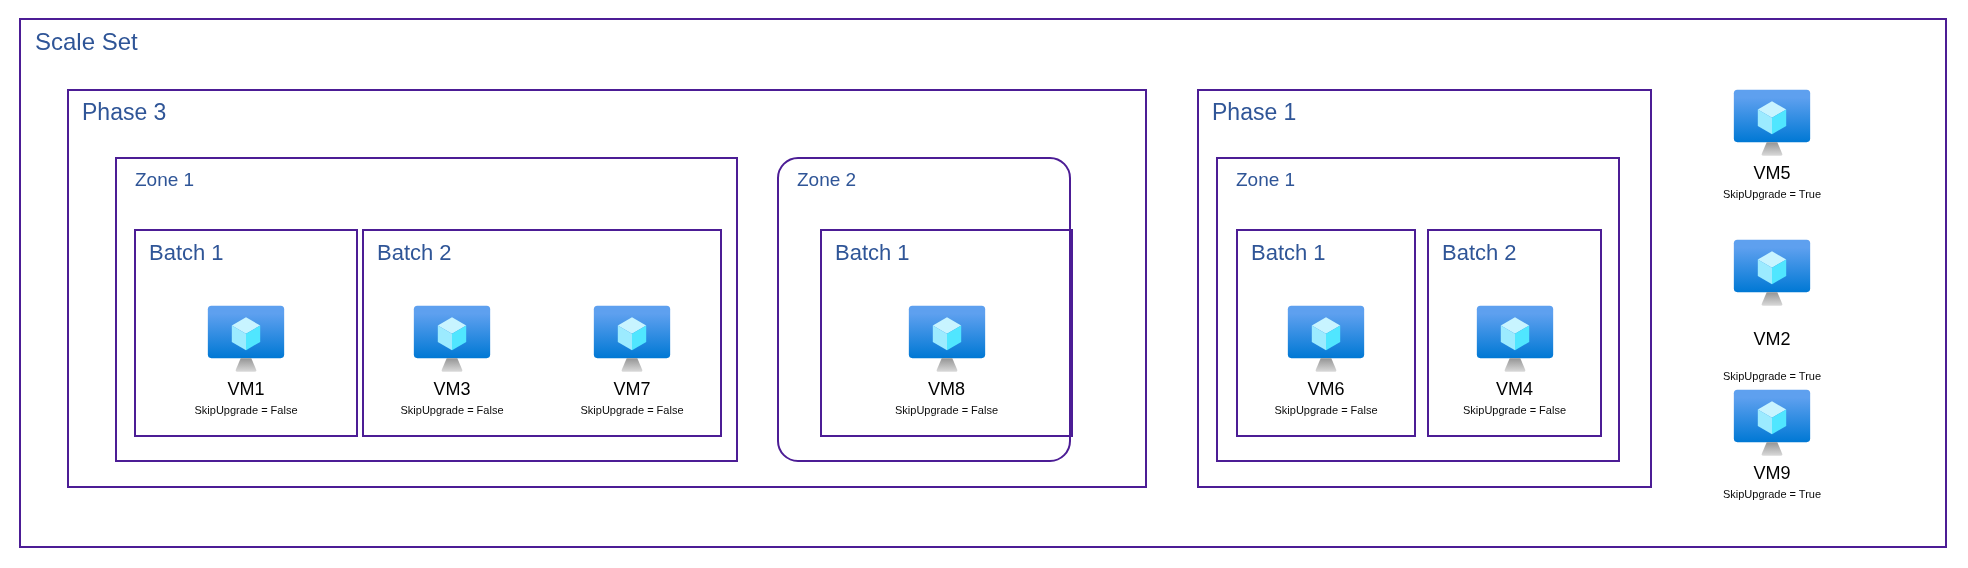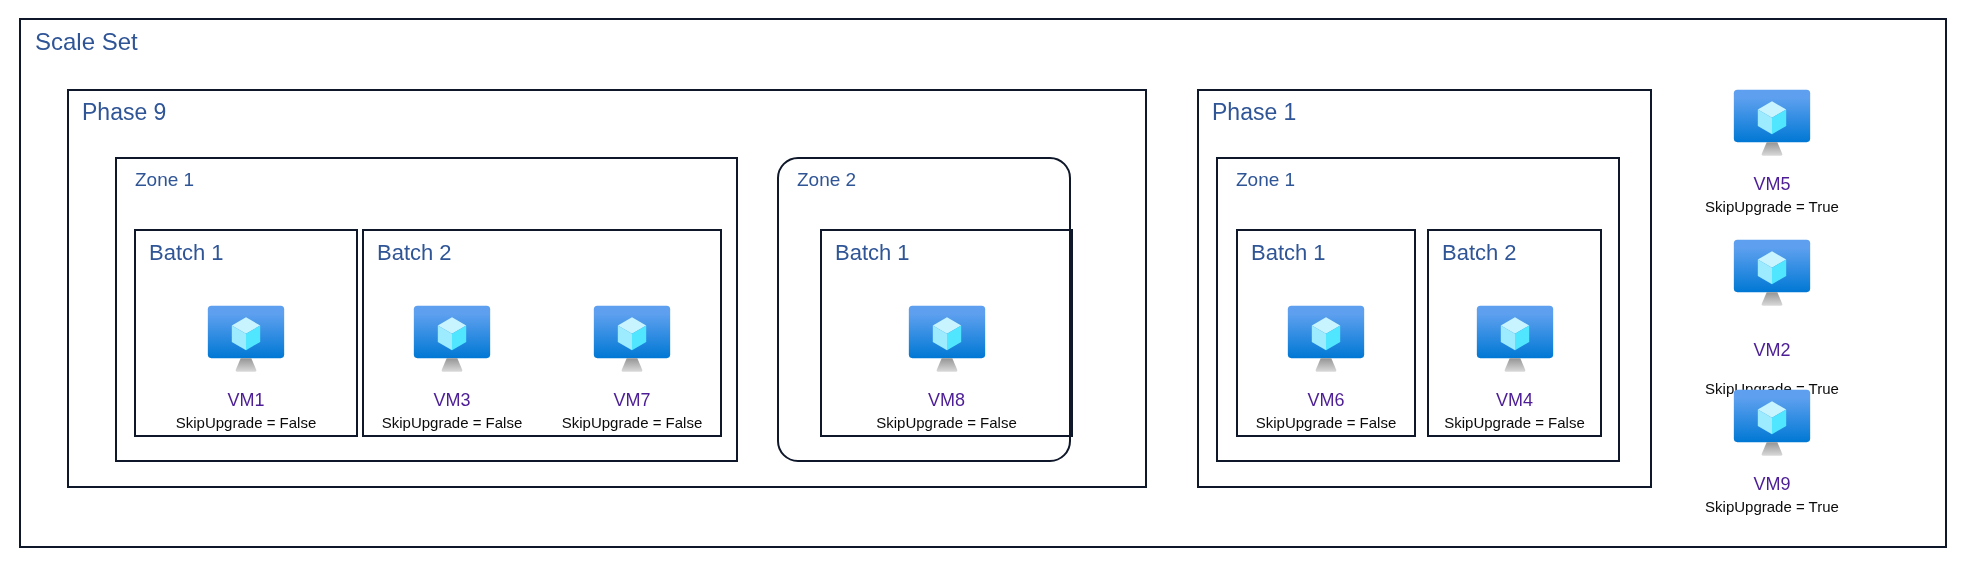--- a/index.html
+++ b/index.html
@@ -1,20 +1,20 @@
 <!DOCTYPE html>
 <html><head>
 <meta charset="utf-8">
 <style>
   * { margin:0; padding:0; box-sizing:border-box; }
   html,body { width:1968px; height:568px; background:#ffffff; overflow:hidden;
               font-family:"Liberation Sans", sans-serif; }
   .canvas { position:relative; width:1968px; height:568px; background:#ffffff; }
 
-  .box { position:absolute; border:2px solid #0f172a; background:transparent;text-decoration:underline; }
+  .box { position:absolute; border:2px solid #4c1d95; background:transparent;text-decoration:underline; }
 
   .scale-set { left:19px;  top:18px;  width:1928px; height:530px; }
 
   .phase     { top:69px;   height:399px; }
   .phase-0   { left:46px;  width:1080px; }
   .phase-1   { left:1176px;width:455px;padding-left:8px;  }
 
   .zone      { top:66px;   height:305px; }
   .p0-zone-1 { left:46px;  width:623px; }
   .p0-zone-2 { left:708px; width:294px;border-radius:21px; }
@@ -30,22 +30,22 @@
   .lbl { position:absolute; color:#2F5597; line-height:1.15; white-space:nowrap; }
   .lbl-scale { left:14px; top:8px;  font-size:24px; }
   .lbl-phase { left:13px; top:8px;  font-size:23px; }
   .lbl-zone  { left:18px; top:10px; font-size:19px; }
   .lbl-batch { left:13px; top:9px;  font-size:22px; }
 
   .vm-row { position:absolute; left:0; top:73px; width:100%;
             display:flex; justify-content:center; gap:24px; }
   .vm { display:flex; flex-direction:column; align-items:center; width:156px; }
   .vm-icon { width:80px; height:71px; display:block; }
-  .vm-name { margin-top:16px; font-size:18px; color:#4c1d95; line-height:1.1; }
-  .vm-skip { margin-top:4px; font-size:15px; color:#0a0a0a; line-height:1.1; white-space:nowrap; }
+  .vm-name { margin-top:5px; font-size:18px; color:#000000; line-height:1.1; }
+  .vm-skip { margin-top:4px; font-size:11px; color:#0a0a0a; line-height:1.1; white-space:nowrap; }
 
   .vm-free   { position:absolute; left:1661px; width:180px; }
   .vm-free-0 { top:68px; }
   .vm-free-1 { top:218px;gap:16px; }
   .vm-free-2 { top:368px; }
 </style>
 </head>
 <body>
 
 <svg width="0" height="0" style="position:absolute" aria-hidden="true">
@@ -66,21 +66,21 @@
       <path d="M10.2,12.2 L7.8,12.2 L6.7,14.8 Q6.55,15.25 7.1,15.25 L10.9,15.25 Q11.45,15.25 11.3,14.8 Z" fill="url(#vmStand)"></path>
     </symbol>
   </defs>
 </svg>
 
 <div class="canvas">
   <div class="box scale-set">
     <div class="lbl lbl-scale">Scale Set</div>
 
     <div class="box phase phase-0">
-      <div class="lbl lbl-phase">Phase 9</div>
+      <div class="lbl lbl-phase">Phase 3</div>
 
       <div class="box zone p0-zone-1">
         <div class="lbl lbl-zone">Zone 1</div>
 
         <div class="box batch p0-z1-batch-1">
           <div class="lbl lbl-batch">Batch 1</div>
           <div class="vm-row">
             <div class="vm">
               <svg class="vm-icon">
                   <use href="#vmicon"></use>

